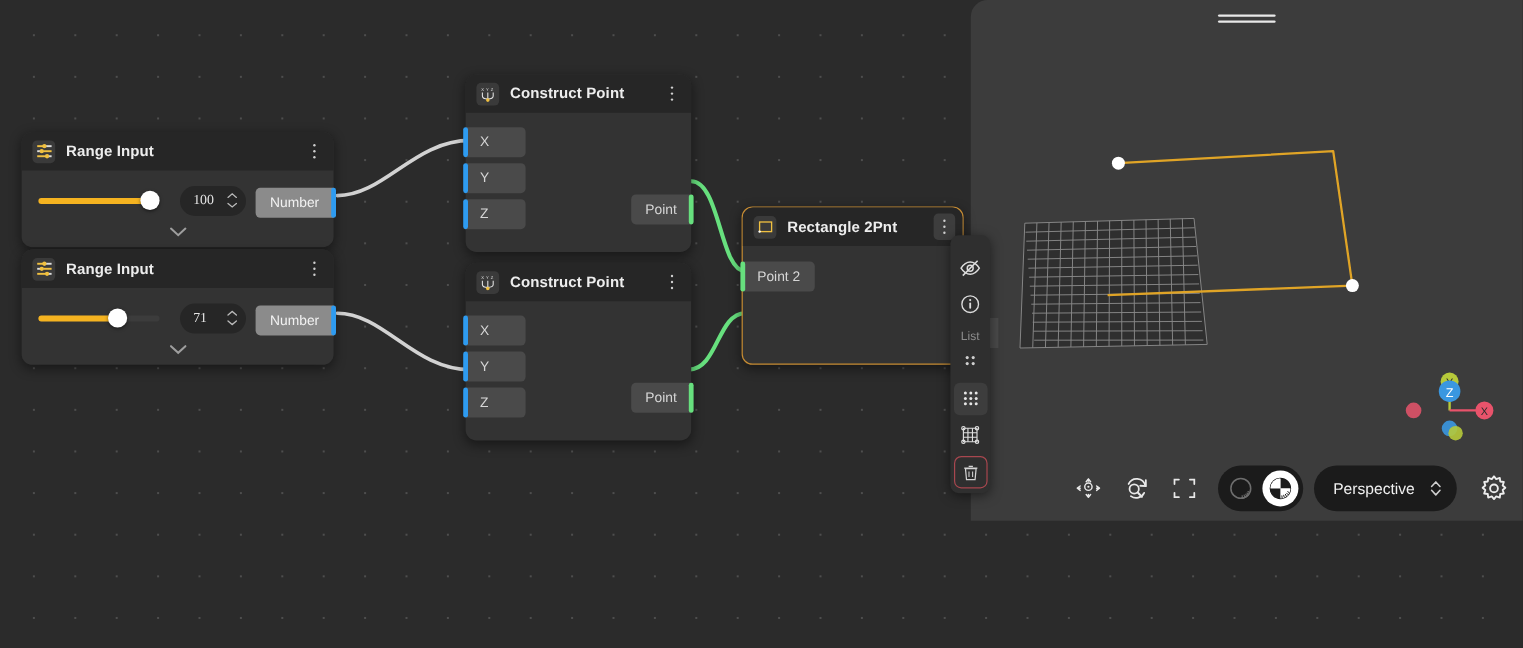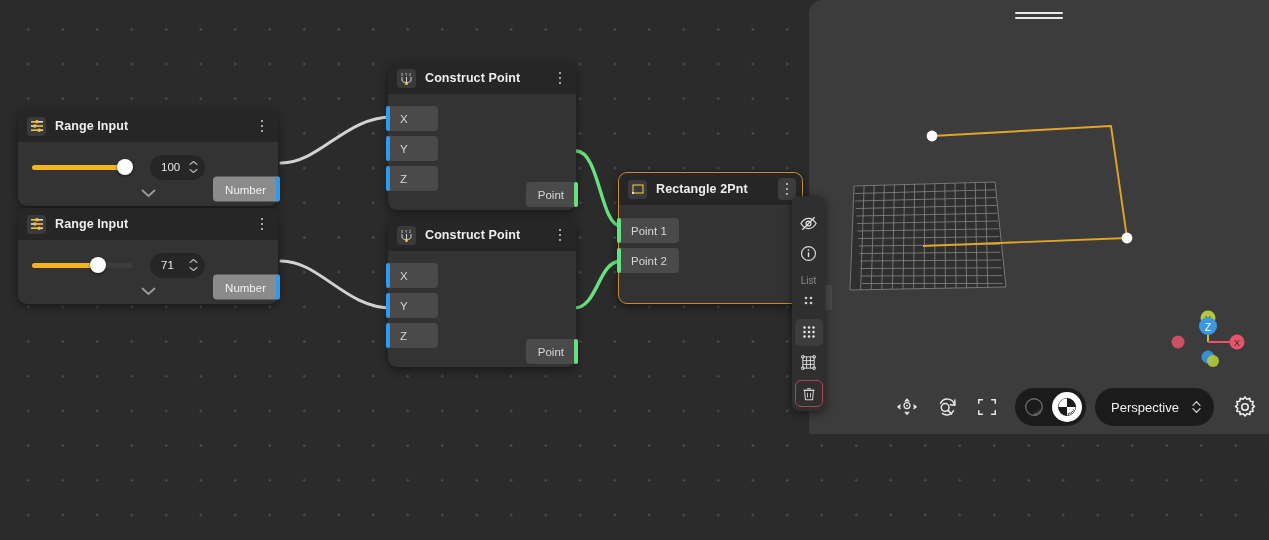--- a/index.html
+++ b/index.html
@@ -50,21 +50,21 @@
 
   .nicon { width:19px; height:19px; border-radius:4px; background:#3a3a3a;
            display:flex; align-items:center; justify-content:center; flex:0 0 auto; }
 
   .node-body { position:relative; padding:8px 0 10px 0; }
 
   .port {
     position:relative;
     height:25px;
     display:flex; align-items:center;
-    margin:22px 0;
+    margin:2px 0;
   }
   .port-in .pill {
     background:#4a4a4a; color:#d6d6d6; font-size:11.5px;
     height:25px; display:flex; align-items:center;
     padding:0 12px 0 12px;
     border-radius:0 4px 4px 0;
     min-width:50px;
   }
   .port-out { justify-content:flex-end; }
   .port-out .pill {
@@ -85,21 +85,21 @@
   .range-body { padding:10px 0 4px 0; }
   .range-row { display:flex; align-items:center; padding:0 14px; height:30px; position:relative; }
   .slider { position:relative; width:101px; height:5px; border-radius:3px; background:#3c3c3c; }
   .slider-fill { position:absolute; left:0; top:0; height:5px; border-radius:3px; background:#f5b320; }
   .slider-knob { position:absolute; top:50%; transform:translate(-50%,-50%);
                  width:16px; height:16px; border-radius:50%; background:#ffffff;
                  box-shadow:0 1px 3px rgba(0,0,0,.5); }
   .numbox {
     margin-left:17px;
     width:55px; height:25px; border-radius:13px; background:#262626;
-    display:flex; align-items:center; position:relative;
+    display:flex; align-items:center; position:relative;font-family:Liberation Serif, serif;
   }
   .numbox span { color:#e6e6e6; font-size:11.5px; padding-left:11px; }
   .spin { position:absolute; right:7px; top:50%; transform:translateY(-50%);
           display:flex; flex-direction:column; align-items:center; gap:3px; }
   .spin svg { display:block; }
   .numout {
     position:absolute; right:0; top:50%; transform:translateY(-50%);
   }
   .numout .pill { background:#8b8b8b; color:#f2f2f2; }
   .chev-row { display:flex; justify-content:center; align-items:center; height:18px; margin-top:2px; }
@@ -367,24 +367,20 @@
         </svg>
       </span>
       <span class="node-title">Rectangle 2Pnt</span>
       <span class="kebab" style="background:#3d3d3d;border-radius:4px;width:18px;height:22px;right:6px;">
           <i></i>
           <i></i>
           <i></i>
         </span>
     </div>
     <div class="node-body" style="height:98px;">
-      <div class="port port-in" style="margin:5px 0;">
-        <span class="sock sock-l sock-green"></span>
-        <span class="pill">Point 1</span>
-      </div>
       <div class="port port-in" style="margin:5px 0;">
         <span class="sock sock-l sock-green"></span>
         <span class="pill">Point 2</span>
       </div>
       <div class="port port-out" style="position:absolute; right:-30px; top:58px;">
         <span class="pill">Cu</span>
       </div>
     </div>
   </div>
 

